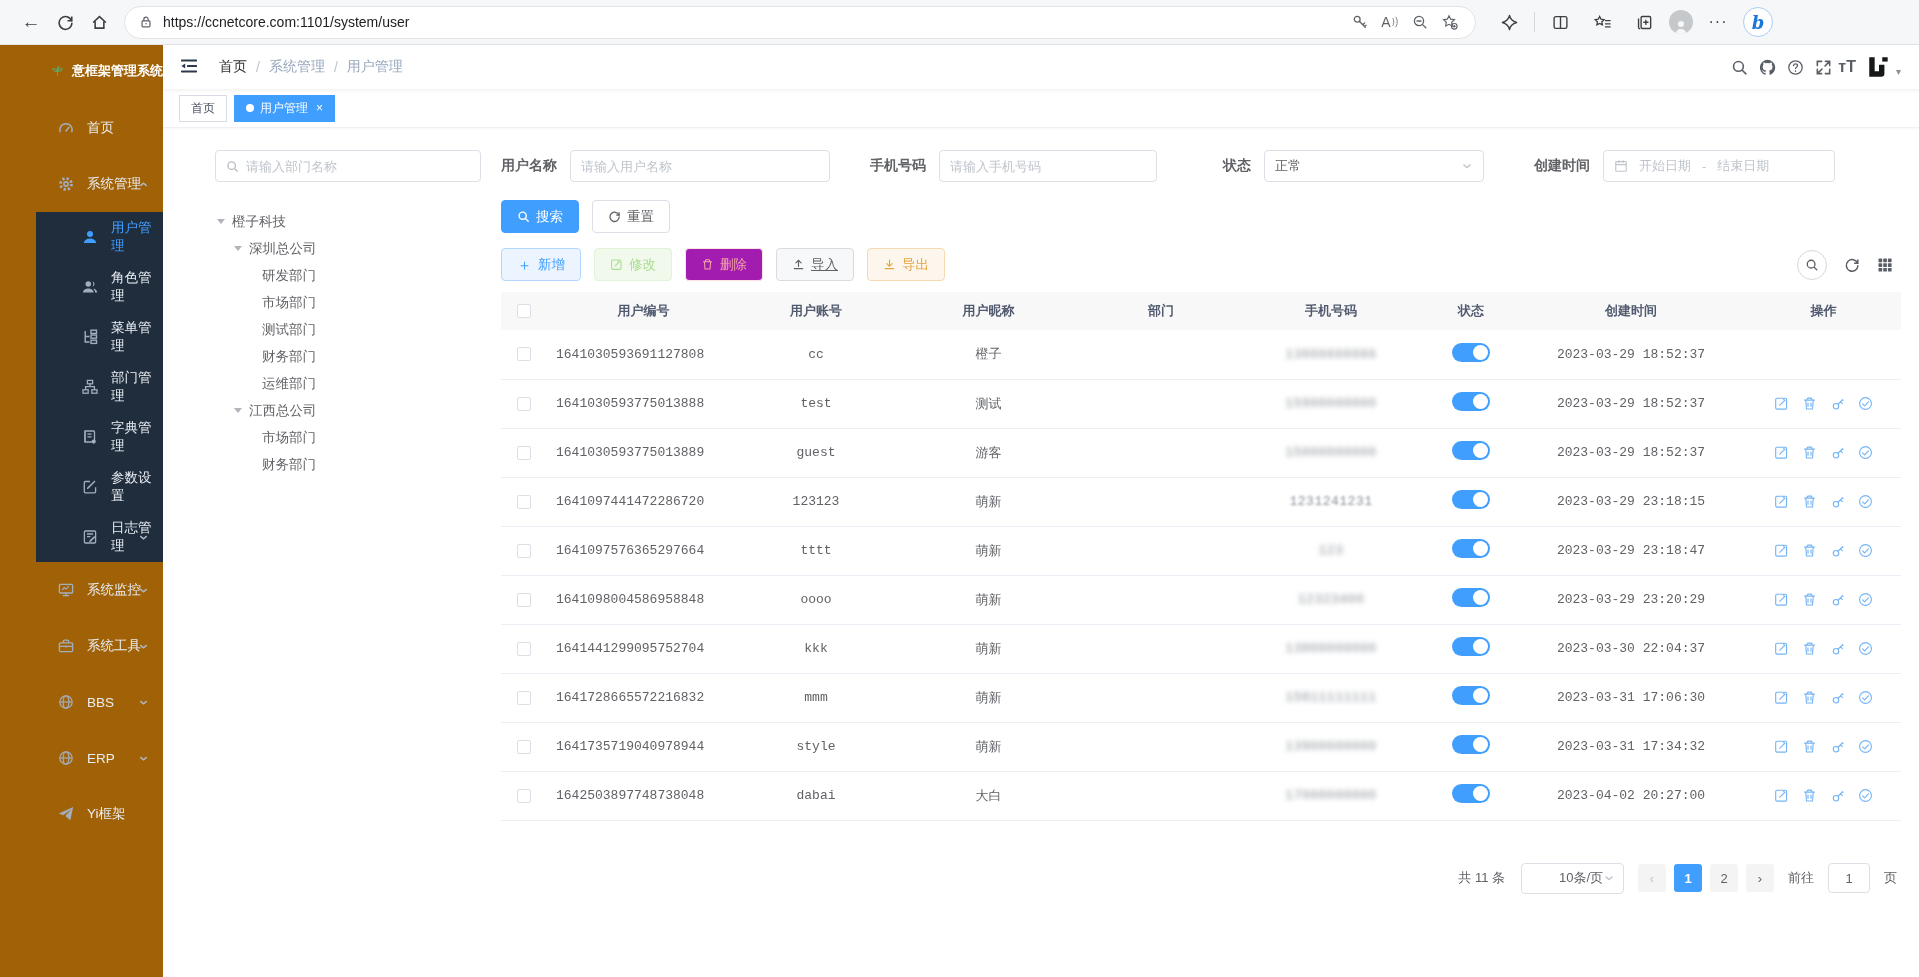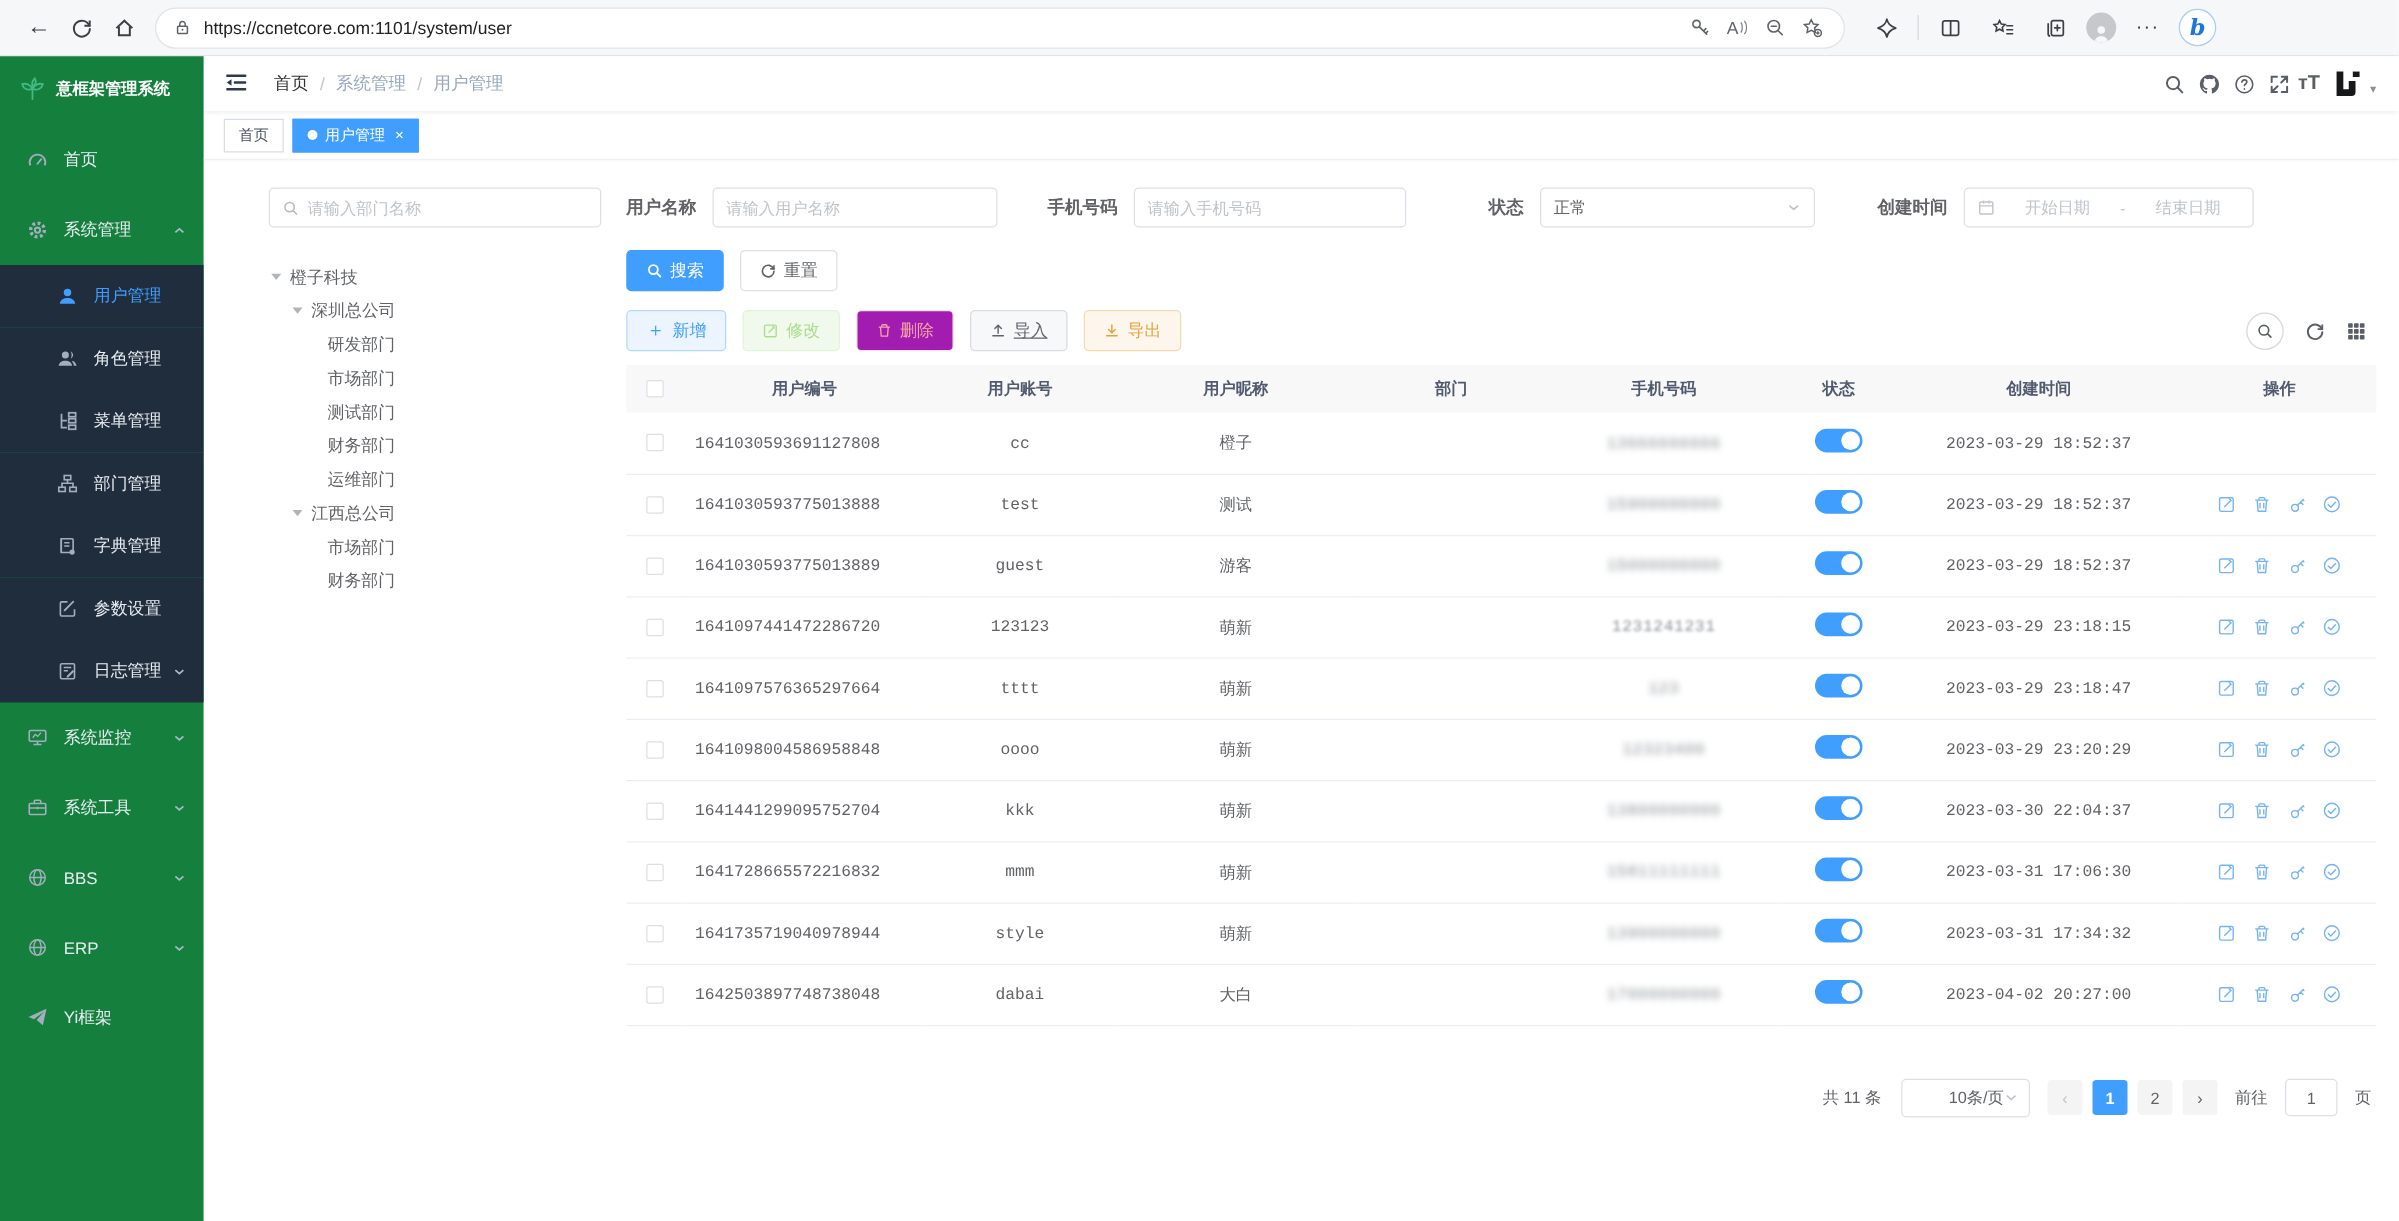--- a/index.html
+++ b/index.html
@@ -20,21 +20,21 @@
   .b-div { width:1px; height:20px; background:#d5d7da; }
   .avatar-circle { width:24px; height:24px; border-radius:50%; background:#c6c9cc; display:flex; align-items:flex-end; justify-content:center; overflow:hidden; }
   .avatar-circle svg { width:16px; height:16px; }
   .dots { font-size:16px; color:#3c4043; letter-spacing:1px; }
   .bing { width:30px; height:30px; border-radius:50%; background:#fff; border:1.5px solid #abcdf3; color:#1b78d8; font-weight:bold; font-size:18px; font-style:italic; display:flex; align-items:center; justify-content:center; font-family:"DejaVu Serif",serif; }
 
   
   .app { display:flex; height:932px; }
 
   
-  .sidebar { width:163px; background:#15803d; flex:0 0 auto; overflow:hidden; }
+  .sidebar { width:163px; background:#a16207; flex:0 0 auto; overflow:hidden;padding-left:36px; }
   .logo { height:51px; display:flex; align-items:center; padding-left:15px; gap:8px; }
   .logo svg { width:22px; height:22px; }
   .logo-text { color:#fff; font-size:13px; font-weight:bold; white-space:nowrap; }
   .m-item { height:56px; display:flex; align-items:center; padding-left:22px; gap:13px; color:#e9edf3; font-size:13.5px; cursor:pointer; position:relative; }
   .m-item .mi { width:16px; height:16px; color:#a3aebc; display:flex; }
   .m-item .mi svg { width:16px; height:16px; }
   .m-item.sub { height:50px; background:#1f2d3d; padding-left:46px; }
   .m-item.active { color:#409eff; }
   .m-item.active .mi { color:#409eff; }
   .m-arrow { position:absolute; right:14px; color:#aeb9c6; display:flex; }
@@ -79,21 +79,21 @@
 
   
   .table-panel { flex:1; min-width:0; }
   .filter-row { display:flex; align-items:center; }
   .f-label { font-size:14px; font-weight:bold; color:#606266; white-space:nowrap; }
   .f-gap { margin-left:40px; }
   .select-box { cursor:pointer; }
   .select-caret { color:#c0c4cc; display:flex; }
   .select-caret svg { width:12px; height:12px; }
   .sel-text { flex:1; font-size:13px; color:#606266; }
-  .date-box { height:32px; border:1px solid #dcdfe6; border-radius:4px; display:flex; align-items:center; padding:0 10px; gap:24px; color:#bfc4cc; font-size:13px; }
+  .date-box { height:32px; border:1px solid #dcdfe6; border-radius:4px; display:flex; align-items:center; padding:0 10px; gap:11px; color:#bfc4cc; font-size:13px; }
   .date-box .cic { display:flex; color:#c0c4cc; }
   .date-box .cic svg { width:14px; height:14px; }
 
   .btn { height:33px; border-radius:4px; border:1px solid #dcdfe6; background:#fff; font-size:13.5px; display:inline-flex; align-items:center; gap:6px; padding:0 15px; cursor:pointer; font-family:inherit; }
   .btn svg { width:13px; height:13px; }
   .btn-primary { background:#409eff; border-color:#409eff; color:#fff; }
   .btn-plain  { color:#606266; }
   .btn-add    { background:#ecf5ff; border-color:#b3d8ff; color:#409eff; }
   .btn-edit   { background:#f0f9eb; border-color:#e1f3d8; color:#a9dd90; }
   .btn-del    { background:#a21caf; border-color:#fde2e2; color:#f5a6a6; }
@@ -513,21 +513,21 @@
               <span class="tspacer"></span>
               <span>财务部门</span>
             </div>
           </div>
       </div>
 
       <div class="table-panel">
 
         <div class="filter-row">
           <span class="f-label">用户名称</span>
-          <div class="input-box" style="width:228px;margin-left:13px">
+          <div class="input-box" style="width:260px;margin-left:13px">
             <input placeholder="请输入用户名称" style="">
           </div>
           <span class="f-label f-gap">手机号码</span>
           <div class="input-box" style="width:218px;margin-left:13px">
             <input placeholder="请输入手机号码" style="">
           </div>
           <span class="f-label" style="margin-left:66px">状态</span>
           <div class="input-box select-box" style="width:220px;margin-left:13px">
             <span class="sel-text">正常</span>
             <span class="select-caret">

